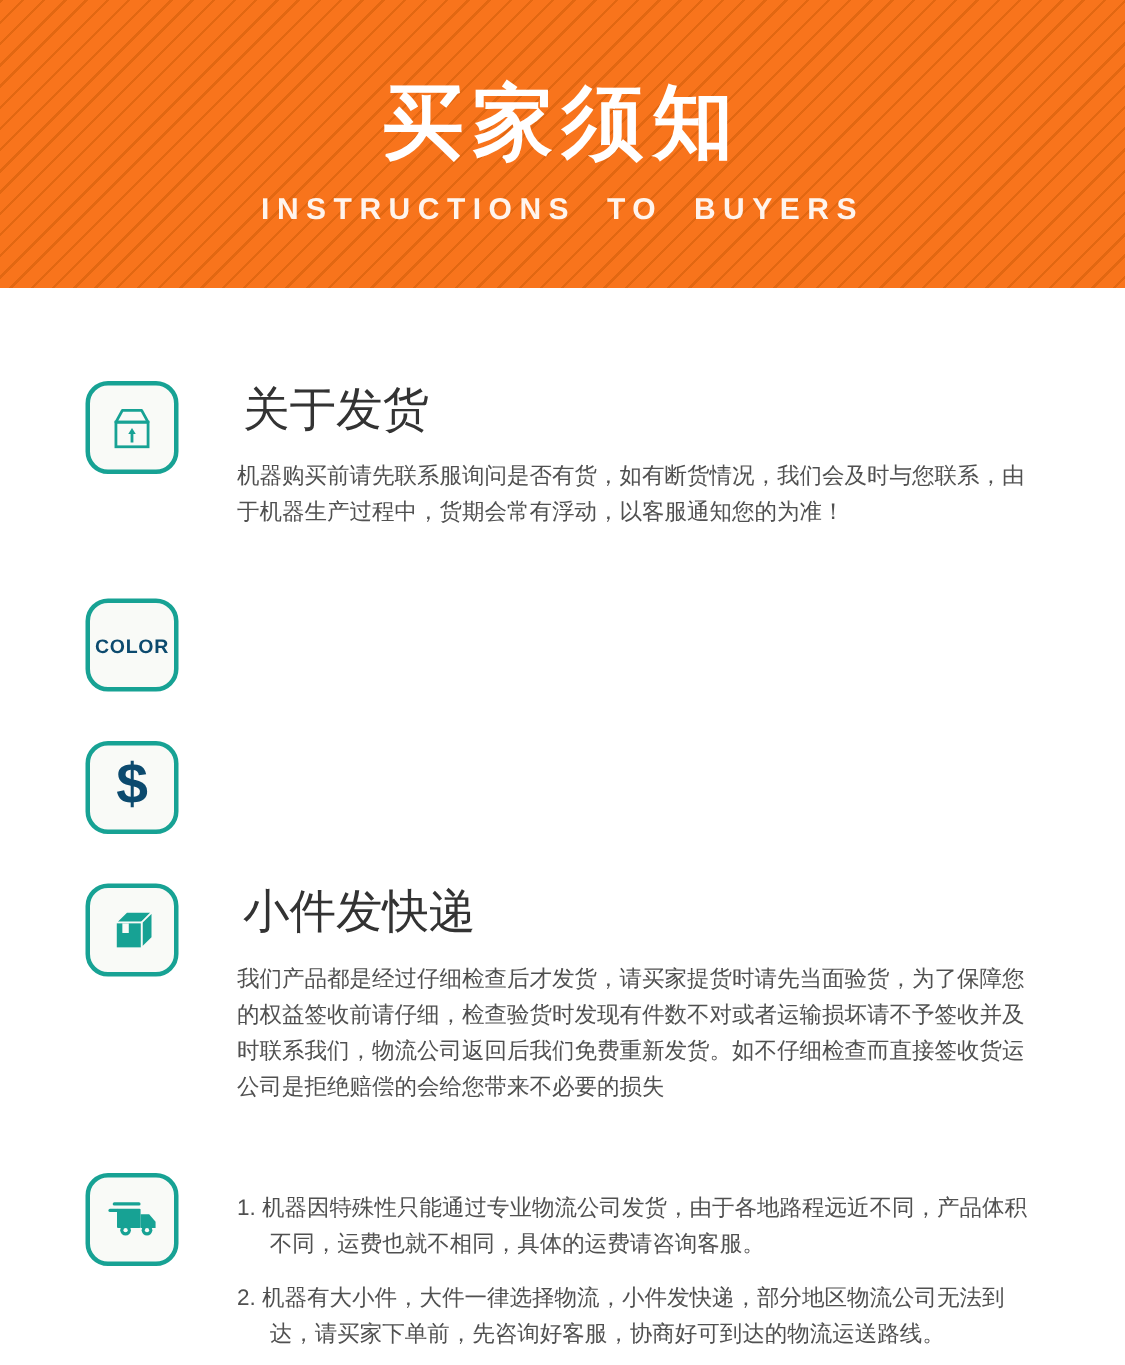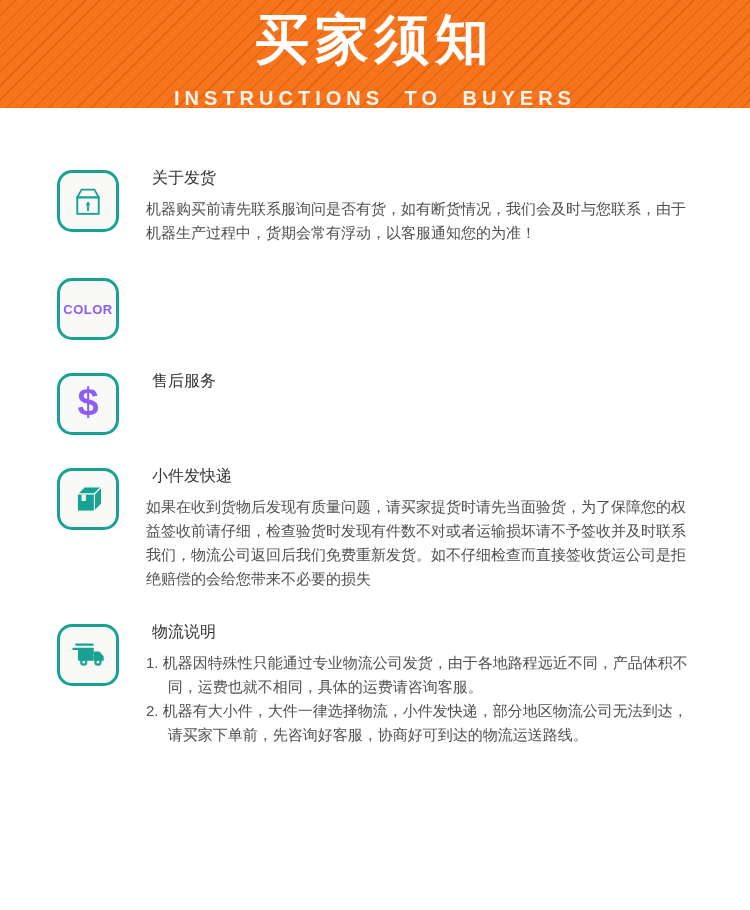--- a/index.html
+++ b/index.html
@@ -3,21 +3,21 @@
 <meta charset="utf-8">
 <style>
   html, body { margin: 0; padding: 0; background: #ffffff; }
   body {
     width: 750px; min-height: 910px;
     font-family: "Liberation Sans", "DejaVu Sans", sans-serif;
     -webkit-font-smoothing: antialiased;
   }
   
   .hero {
-    height: 108px;
+    height: 192px;
     background-color: #f8741c;
     background-image: repeating-linear-gradient(
       135deg,
       rgba(200, 88, 5, 0.45) 0px, rgba(200, 88, 5, 0.45) 1.6px,
       rgba(255,255,255,0) 1.6px, rgba(255,255,255,0) 10px
     );
     display: flex; flex-direction: column;
     align-items: center; justify-content: center;
     text-align: center;
   }
@@ -48,34 +48,34 @@
     flex: 0 0 auto;
     width: 56px; height: 56px;
     border: 3px solid #17a294;
     border-radius: 15px;
     background: #f9faf7;
     display: flex; align-items: center; justify-content: center;
     margin-right: 27px;
   }
   .icon-box svg { display: block; }
   .icon-text {
-    color: #8b5cf6;
+    color: #0c4a6e;
     font-weight: 700;
   }
   .icon-text.color-label { font-size: 13px; letter-spacing: 0.5px; }
   .icon-text.dollar-label { font-size: 38px; line-height: 1; padding-bottom: 4px; }
   .content { flex: 1 1 auto; min-width: 0; }
   .content h2 {
-    margin: -2px 0 8px 6px;
-    font-size: 16px;
+    margin: -2px 0 8px 16px;
+    font-size: 31px;
     font-weight: 400;
     color: #333333;
   }
   .content p {
-    margin: 0;
+    margin: 12px;
     font-size: 15px;
     line-height: 24px;
     color: #505050;
   }
   .content p.numbered {
     padding-left: 1.45em;
     text-indent: -1.45em;
   }
   .tealfill { fill: #17a294; }
   .tealstroke { stroke: #17a294; fill: none; }
@@ -109,52 +109,50 @@
     <div class="icon-box">
       <span class="icon-text color-label">COLOR</span>
     </div>
   </section>
 
   <section class="row">
     <div class="icon-box">
       <span class="icon-text dollar-label">$</span>
     </div>
     <div class="content">
-      <h2>售后服务</h2>
     </div>
   </section>
 
   <section class="row">
     <div class="icon-box">
       <svg width="40" height="40" viewBox="0 0 56 56">
         <polygon class="tealfill" stroke="#f9faf7" stroke-width="1.6" points="13,21 23,11 47,11 37,21"></polygon>
         <polygon class="tealfill" stroke="#f9faf7" stroke-width="1.6" points="37,21 47,11 47,35 37,45"></polygon>
         <rect class="tealfill" stroke="#f9faf7" stroke-width="1.6" x="13" y="21" width="24" height="24"></rect>
         <rect fill="#f9faf7" x="19" y="21.8" width="6" height="9"></rect>
       </svg>
     </div>
     <div class="content">
       <h2>小件发快递</h2>
-      <p>如果在收到货物后发现有质量问题，请买家提货时请先当面验货，为了保障您的权益签收前请仔细，检查验货时发现有件数不对或者运输损坏请不予签收并及时联系我们，物流公司返回后我们免费重新发货。如不仔细检查而直接签收货运公司是拒绝赔偿的会给您带来不必要的损失</p>
+      <p>我们产品都是经过仔细检查后才发货，请买家提货时请先当面验货，为了保障您的权益签收前请仔细，检查验货时发现有件数不对或者运输损坏请不予签收并及时联系我们，物流公司返回后我们免费重新发货。如不仔细检查而直接签收货运公司是拒绝赔偿的会给您带来不必要的损失</p>
     </div>
   </section>
 
   <section class="row">
     <div class="icon-box">
       <svg width="40" height="40" viewBox="0 0 56 56">
         <rect class="tealfill" x="10" y="12" width="26" height="3" rx="1.5"></rect>
         <rect class="tealfill" x="6" y="18" width="10" height="3" rx="1.5"></rect>
         <rect class="tealfill" x="14" y="18" width="22" height="18" rx="1"></rect>
         <path class="tealfill" d="M36 23 h8 l6 7 v6 h-14 z"></path>
         <circle class="tealfill" cx="22" cy="38" r="5"></circle>
         <circle fill="#f9faf7" cx="22" cy="38" r="2"></circle>
         <circle class="tealfill" cx="42" cy="38" r="5"></circle>
         <circle fill="#f9faf7" cx="42" cy="38" r="2"></circle>
       </svg>
     </div>
     <div class="content">
-      <h2>物流说明</h2>
       <p class="numbered">1. 机器因特殊性只能通过专业物流公司发货，由于各地路程远近不同，产品体积不同，运费也就不相同，具体的运费请咨询客服。</p>
       <p class="numbered">2. 机器有大小件，大件一律选择物流，小件发快递，部分地区物流公司无法到达，请买家下单前，先咨询好客服，协商好可到达的物流运送路线。</p>
     </div>
   </section>
 
 </main>
 
 </body></html>

